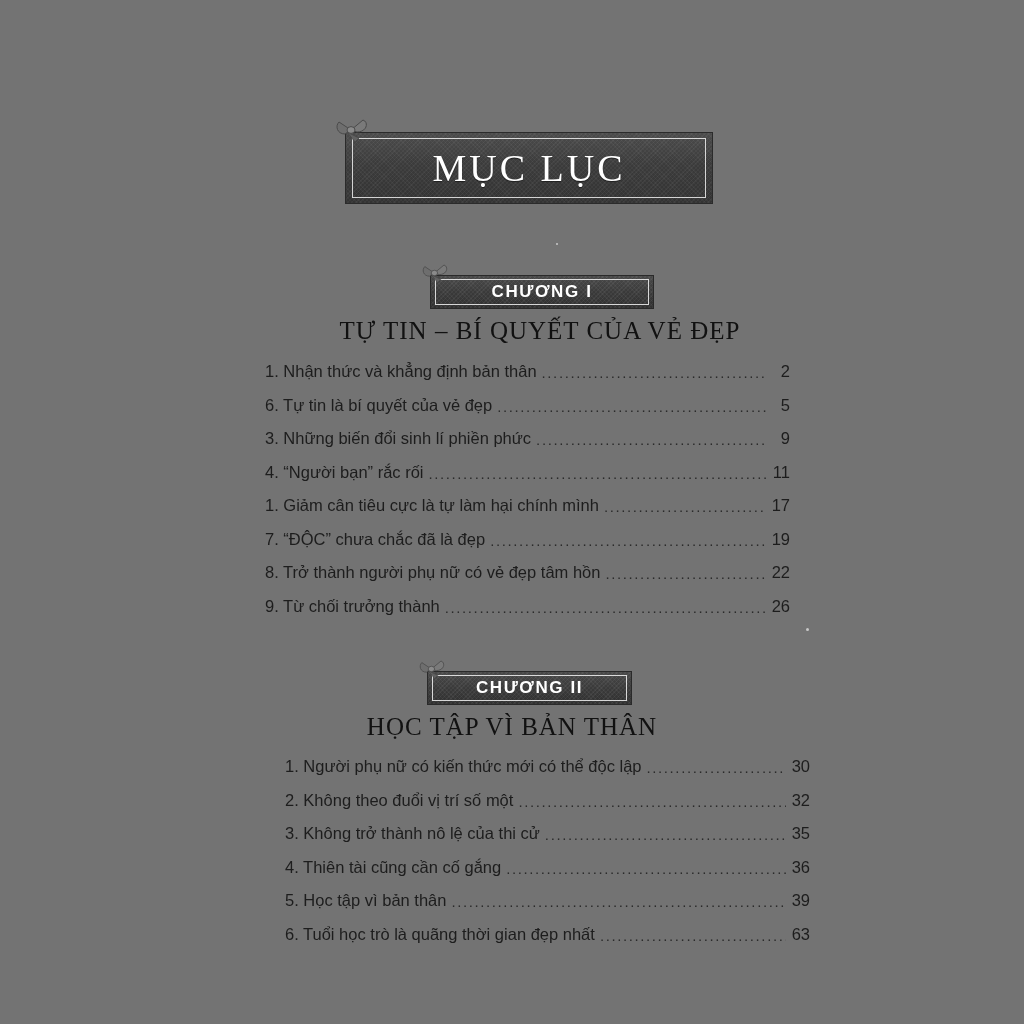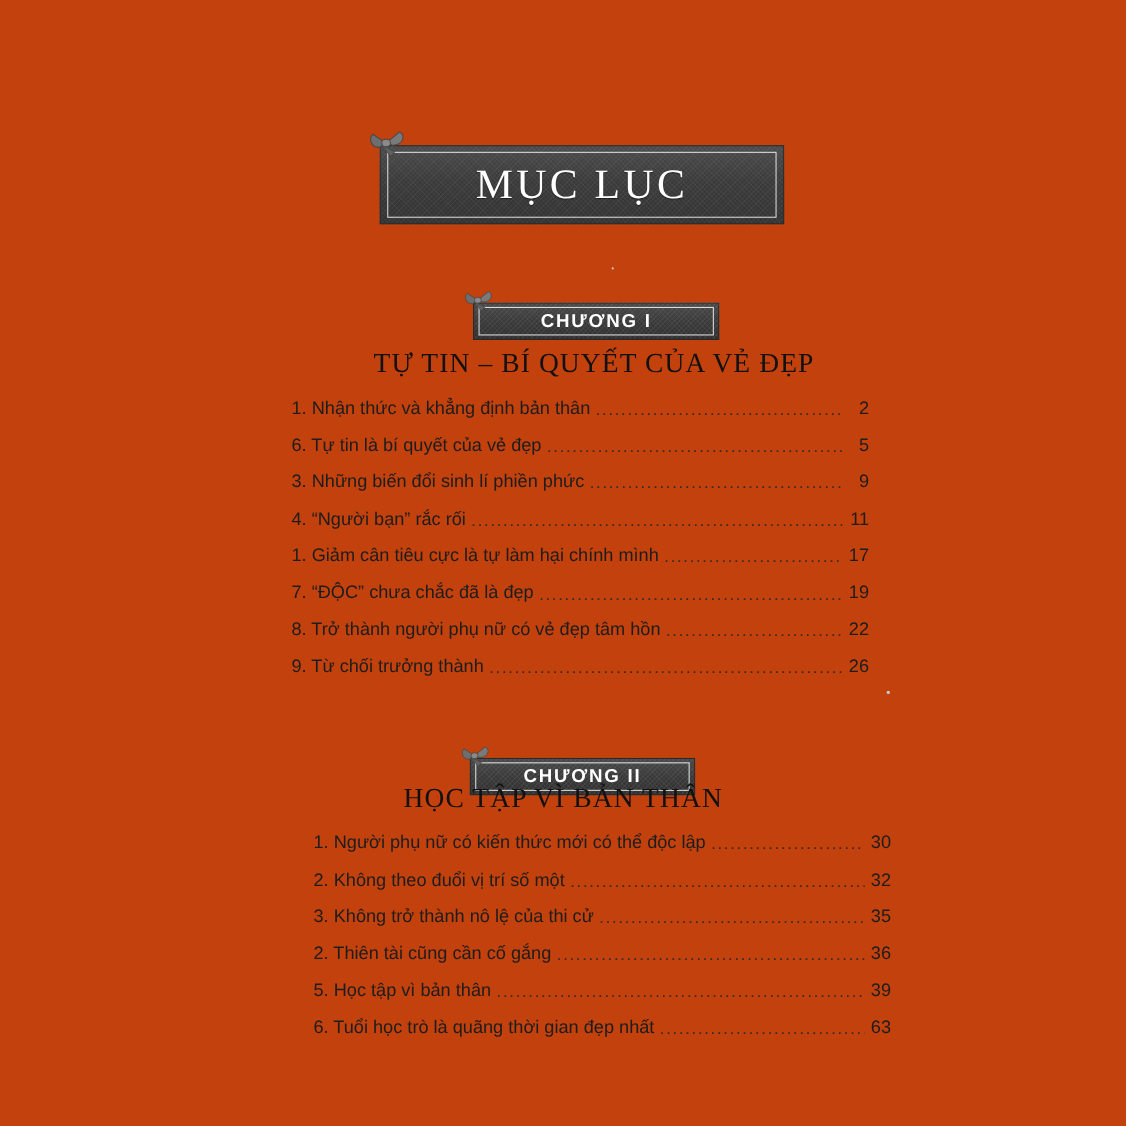--- a/index.html
+++ b/index.html
@@ -12,21 +12,21 @@
     height: 1024px;
     font-family: "Liberation Sans", sans-serif;
     color: #1a1a1a;
     position: relative;
     overflow: hidden;
   }
 
   .page {
     position: absolute;
     inset: 0;
-    background: #c2410c;
+    background: #737373;
   }
 
   
   .title-banner-wrap {
     position: absolute;
     left: 345px;
     top: 132px;
     width: 368px;
     height: 72px;
   }
@@ -236,21 +236,21 @@
       <span class="toc-dots"></span>
       <span class="toc-page">22</span>
     </div>
     <div class="toc-row">
       <span class="toc-title">9. Từ chối trưởng thành</span>
       <span class="toc-dots"></span>
       <span class="toc-page">26</span>
     </div>
   </div>
 
-  <div class="chapter-banner-wrap" style="left:427px; top:689px; width:205px;">
+  <div class="chapter-banner-wrap" style="left:427px; top:671px; width:205px;">
     <div class="chapter-banner"></div>
     <svg class="ribbon" style="left:-10px; top:-12px; width:32px; height:28px;" viewBox="0 0 40 34">
       <path d="M6 4 C2 8, 4 16, 12 16 L18 12 Z" fill="#6e6e6e" stroke="#4a4a4a" stroke-width="1"></path>
       <path d="M30 2 C36 4, 34 14, 24 14 L18 12 Z" fill="#7a7a7a" stroke="#4a4a4a" stroke-width="1"></path>
       <path d="M14 14 L22 24 L26 20 Z" fill="#616161" stroke="#464646" stroke-width="0.8"></path>
       <ellipse cx="18" cy="12" rx="4" ry="3.4" fill="#8a8a8a" stroke="#4a4a4a" stroke-width="1"></ellipse>
     </svg>
     <div class="chapter-banner-text">CHƯƠNG II</div>
   </div>
 
@@ -266,21 +266,21 @@
       <span class="toc-title">2. Không theo đuổi vị trí số một</span>
       <span class="toc-dots"></span>
       <span class="toc-page">32</span>
     </div>
     <div class="toc-row">
       <span class="toc-title">3. Không trở thành nô lệ của thi cử</span>
       <span class="toc-dots"></span>
       <span class="toc-page">35</span>
     </div>
     <div class="toc-row">
-      <span class="toc-title">2. Thiên tài cũng cần cố gắng</span>
+      <span class="toc-title">4. Thiên tài cũng cần cố gắng</span>
       <span class="toc-dots"></span>
       <span class="toc-page">36</span>
     </div>
     <div class="toc-row">
       <span class="toc-title">5. Học tập vì bản thân</span>
       <span class="toc-dots"></span>
       <span class="toc-page">39</span>
     </div>
     <div class="toc-row">
       <span class="toc-title">6. Tuổi học trò là quãng thời gian đẹp nhất</span>

